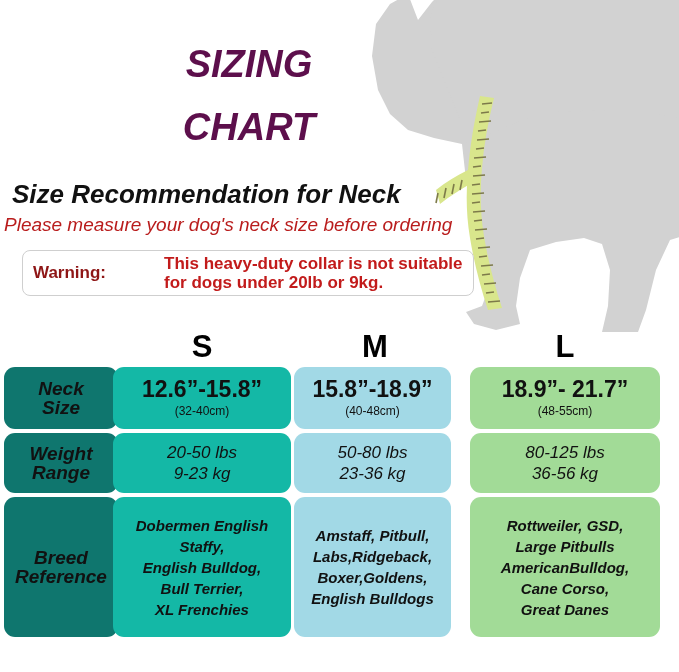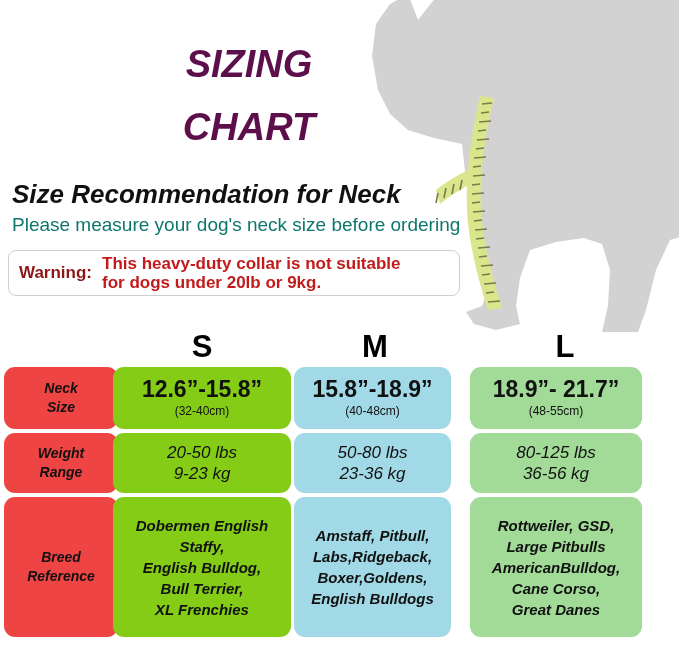--- a/index.html
+++ b/index.html
@@ -54,32 +54,33 @@
     top: 180px;
     color: #111111;
     font-weight: bold;
     font-style: italic;
     font-size: 26px;
     line-height: 28px;
     white-space: nowrap;
   }
   #instruction {
     position: absolute;
-    left: 12px;
+    left: 4px;
     top: 214px;
-    color: #0f766e;
+    color: #b91c1c;
+    font-style: italic;
     font-size: 19px;
     line-height: 22px;
     white-space: nowrap;
   }
 
   
   #warning-box {
     position: absolute;
-    left: 8px;
+    left: 22px;
     top: 250px;
     width: 452px;
     height: 46px;
     border: 1px solid #cfcfcf;
     border-radius: 8px;
     background: #ffffff;
     box-sizing: border-box;
     display: flex;
     align-items: center;
     padding: 0 6px 0 10px;
@@ -89,20 +90,21 @@
     font-weight: bold;
     font-size: 17px;
     white-space: nowrap;
     margin-right: 10px;
   }
   #warning-text {
     color: #c21b1b;
     font-weight: bold;
     font-size: 17px;
     line-height: 19px;
+    margin-left: 48px;
   }
   #warning-text .wline { display: block; }
 
   
   #size-table {
     position: absolute;
     left: 0px;
     top: 330px;
     width: 679px;
   }
@@ -140,27 +142,27 @@
     align-items: center;
     justify-content: center;
     text-align: center;
     color: #111111;
     font-style: italic;
     font-weight: bold;
   }
   .cell.label-cell {
     left: 4px;
     width: 114px;
-    background: #ef4444;
-    font-size: 14px;
+    background: #0f766e;
+    font-size: 19px;
     line-height: 19px;
   }
-  .cell.col-s { left: 113px; width: 178px; background: #84cc16; }
+  .cell.col-s { left: 113px; width: 178px; background: #14b8a6; }
   .cell.col-m { left: 294px; width: 157px; background: #a2d9e6; }
-  .cell.col-l { left: 470px; width: 172px; background: #a2db97; }
+  .cell.col-l { left: 470px; width: 190px; background: #a2db97; }
 
   #row-neck .cell { height: 62px; }
   #row-weight .cell { height: 60px; }
   #row-breed .cell { height: 140px; }
 
   .neck-value {
     display: block;
     font-style: normal;
     font-weight: bold;
     font-size: 23px;

